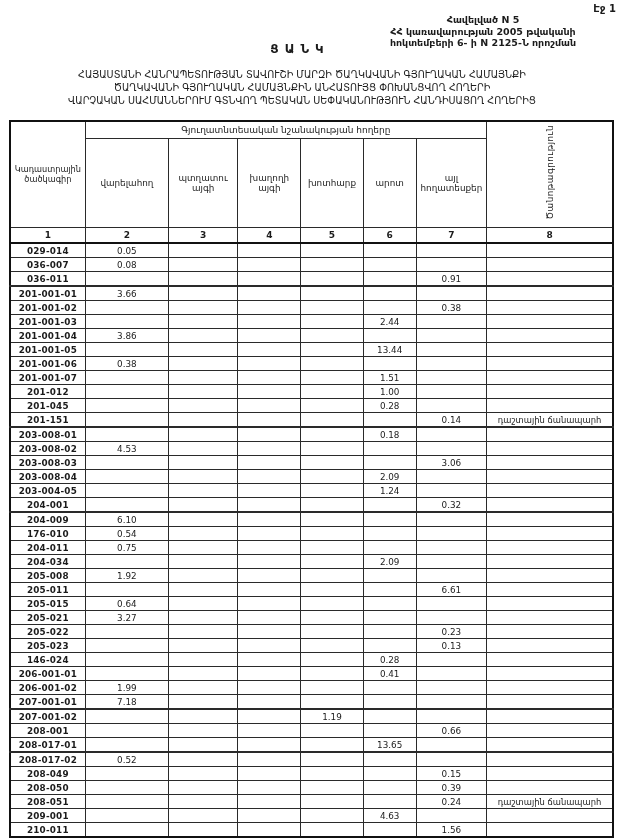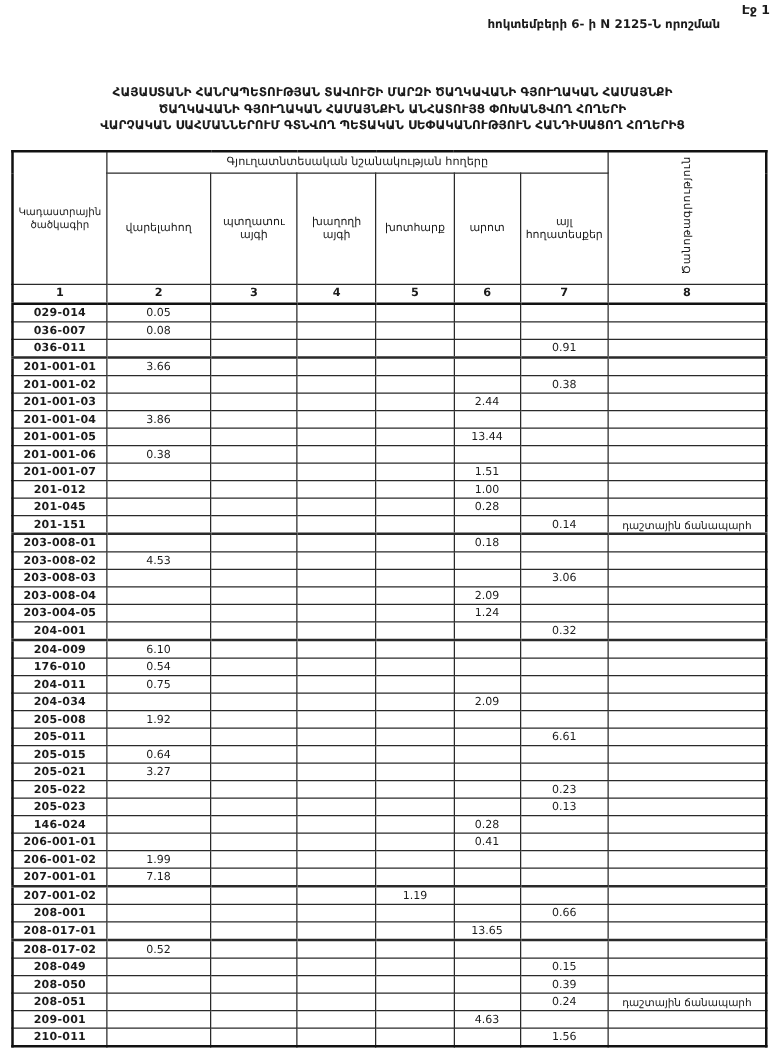--- a/index.html
+++ b/index.html
@@ -17,22 +17,22 @@
   }
   .appendix{
     position:absolute;top:14px;right:6px;width:270px;
     text-align:center;font-size:9.5px;font-weight:bold;line-height:11.5px;
   }
   .doc-type{
     position:absolute;top:42px;left:0;width:600px;
     text-align:center;font-size:12px;font-weight:bold;letter-spacing:6px;
   }
   .title{
-    position:absolute;top:68px;left:16px;width:596px;
-    text-align:center;font-size:9.6px;font-weight:bold;line-height:13px;
+    position:absolute;top:68px;left:4px;width:596px;
+    text-align:center;font-size:9.6px;font-weight:normal;line-height:13px;
   }
   table.land{
     position:absolute;top:120px;left:9px;
     width:605px;border-collapse:collapse;table-layout:fixed;
     border:2px solid #111;
   }
   table.land th, table.land td{
     border:1px solid #2a2a2a;
     padding:0;margin:0;
     font-weight:normal;
@@ -66,23 +66,26 @@
   tbody tr:nth-child(36) td{border-bottom-width:2px;}
 </style>
 </head>
 <body>
 
 <div class="page">
 
   <div class="page-num">Էջ 1</div>
 
   <div class="appendix">
+    <div>Հավելված N 5</div>
+    <div>ՀՀ կառավարության 2005 թվականի</div>
     <div>հոկտեմբերի 6- ի N 2125-Ն որոշման</div>
   </div>
 
+  <div class="doc-type">ՑԱՆԿ</div>
 
   <div class="title">
     <div>ՀԱՅԱՍՏԱՆԻ ՀԱՆՐԱՊԵՏՈՒԹՅԱՆ ՏԱՎՈՒՇԻ ՄԱՐԶԻ ԾԱՂԿԱՎԱՆԻ ԳՅՈՒՂԱԿԱՆ ՀԱՄԱՅՆՔԻ</div>
     <div>ԾԱՂԿԱՎԱՆԻ ԳՅՈՒՂԱԿԱՆ ՀԱՄԱՅՆՔԻՆ ԱՆՀԱՏՈՒՅՑ ՓՈԽԱՆՑՎՈՂ  ՀՈՂԵՐԻ</div>
     <div>ՎԱՐՉԱԿԱՆ ՍԱՀՄԱՆՆԵՐՈՒՄ ԳՏՆՎՈՂ ՊԵՏԱԿԱՆ ՍԵՓԱԿԱՆՈՒԹՅՈՒՆ ՀԱՆԴԻՍԱՑՈՂ ՀՈՂԵՐԻՑ</div>
   </div>
 
   <table class="land">
     <colgroup>
       <col class="c1">

